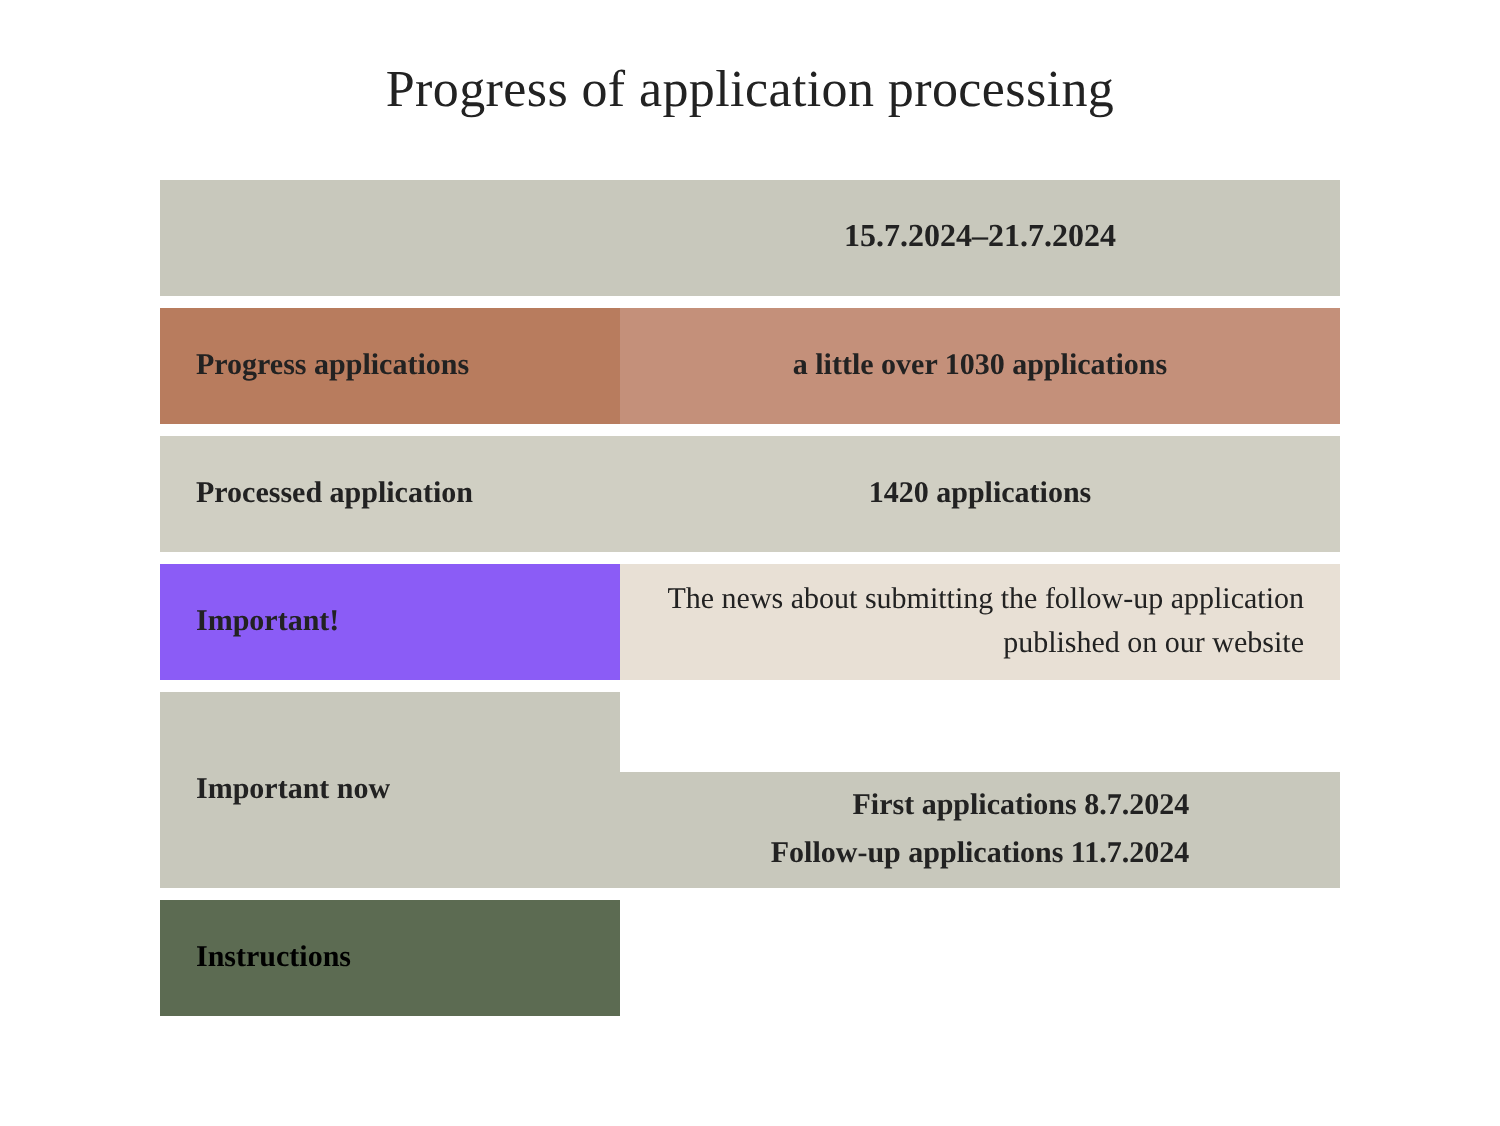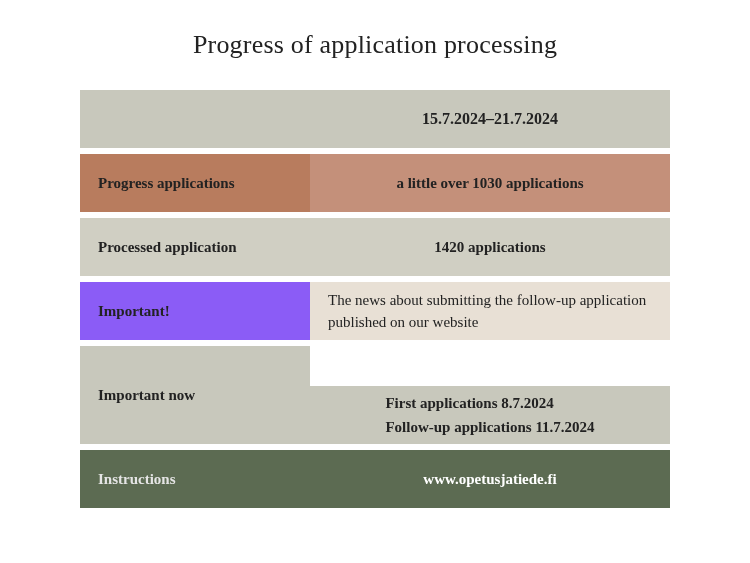--- a/index.html
+++ b/index.html
@@ -61,21 +61,21 @@
     .cell-right {
       flex: 1;
       min-height: 58px;
       display: flex;
       align-items: center;
       justify-content: center;
       padding: 0 18px;
       font-weight: 700;
       font-size: 15px;
       color: #222222;
-      text-align: left;
+      text-align: right;
     }
 
     
     .row-header .cell-left {
       background-color: #c8c8bc;
     }
     .row-header .cell-right {
       background-color: #c8c8bc;
       font-size: 16px;
     }
@@ -120,21 +120,21 @@
     .row-processing .cell-right {
       background-color: #c8c8bc;
       color: #222222;
       line-height: 1.6;
       margin-top: 40px;
     }
 
     
     .row-instructions .cell-left {
       background-color: #5c6b52;
-      color: #e5e5e5;
+      color: #000000;
     }
     .row-instructions .cell-right {
       background-color: #5c6b52;
       color: #ffffff;
     }
 
     .gap-row {
       height: 4px;
       background: #ffffff;
       width: 100%;
@@ -180,17 +180,16 @@
       <div class="cell-left">Important now</div>
       <div class="cell-right">
         <span>First applications 8.7.2024<br>Follow-up applications 11.7.2024</span>
       </div>
     </div>
 
     <div class="gap-row"></div>
 
     <div class="table-row row-instructions">
       <div class="cell-left">Instructions</div>
-      <div class="cell-right">www.opetusjatiede.fi</div>
     </div>
 
   </div>
 </div>
 
 </body></html>

